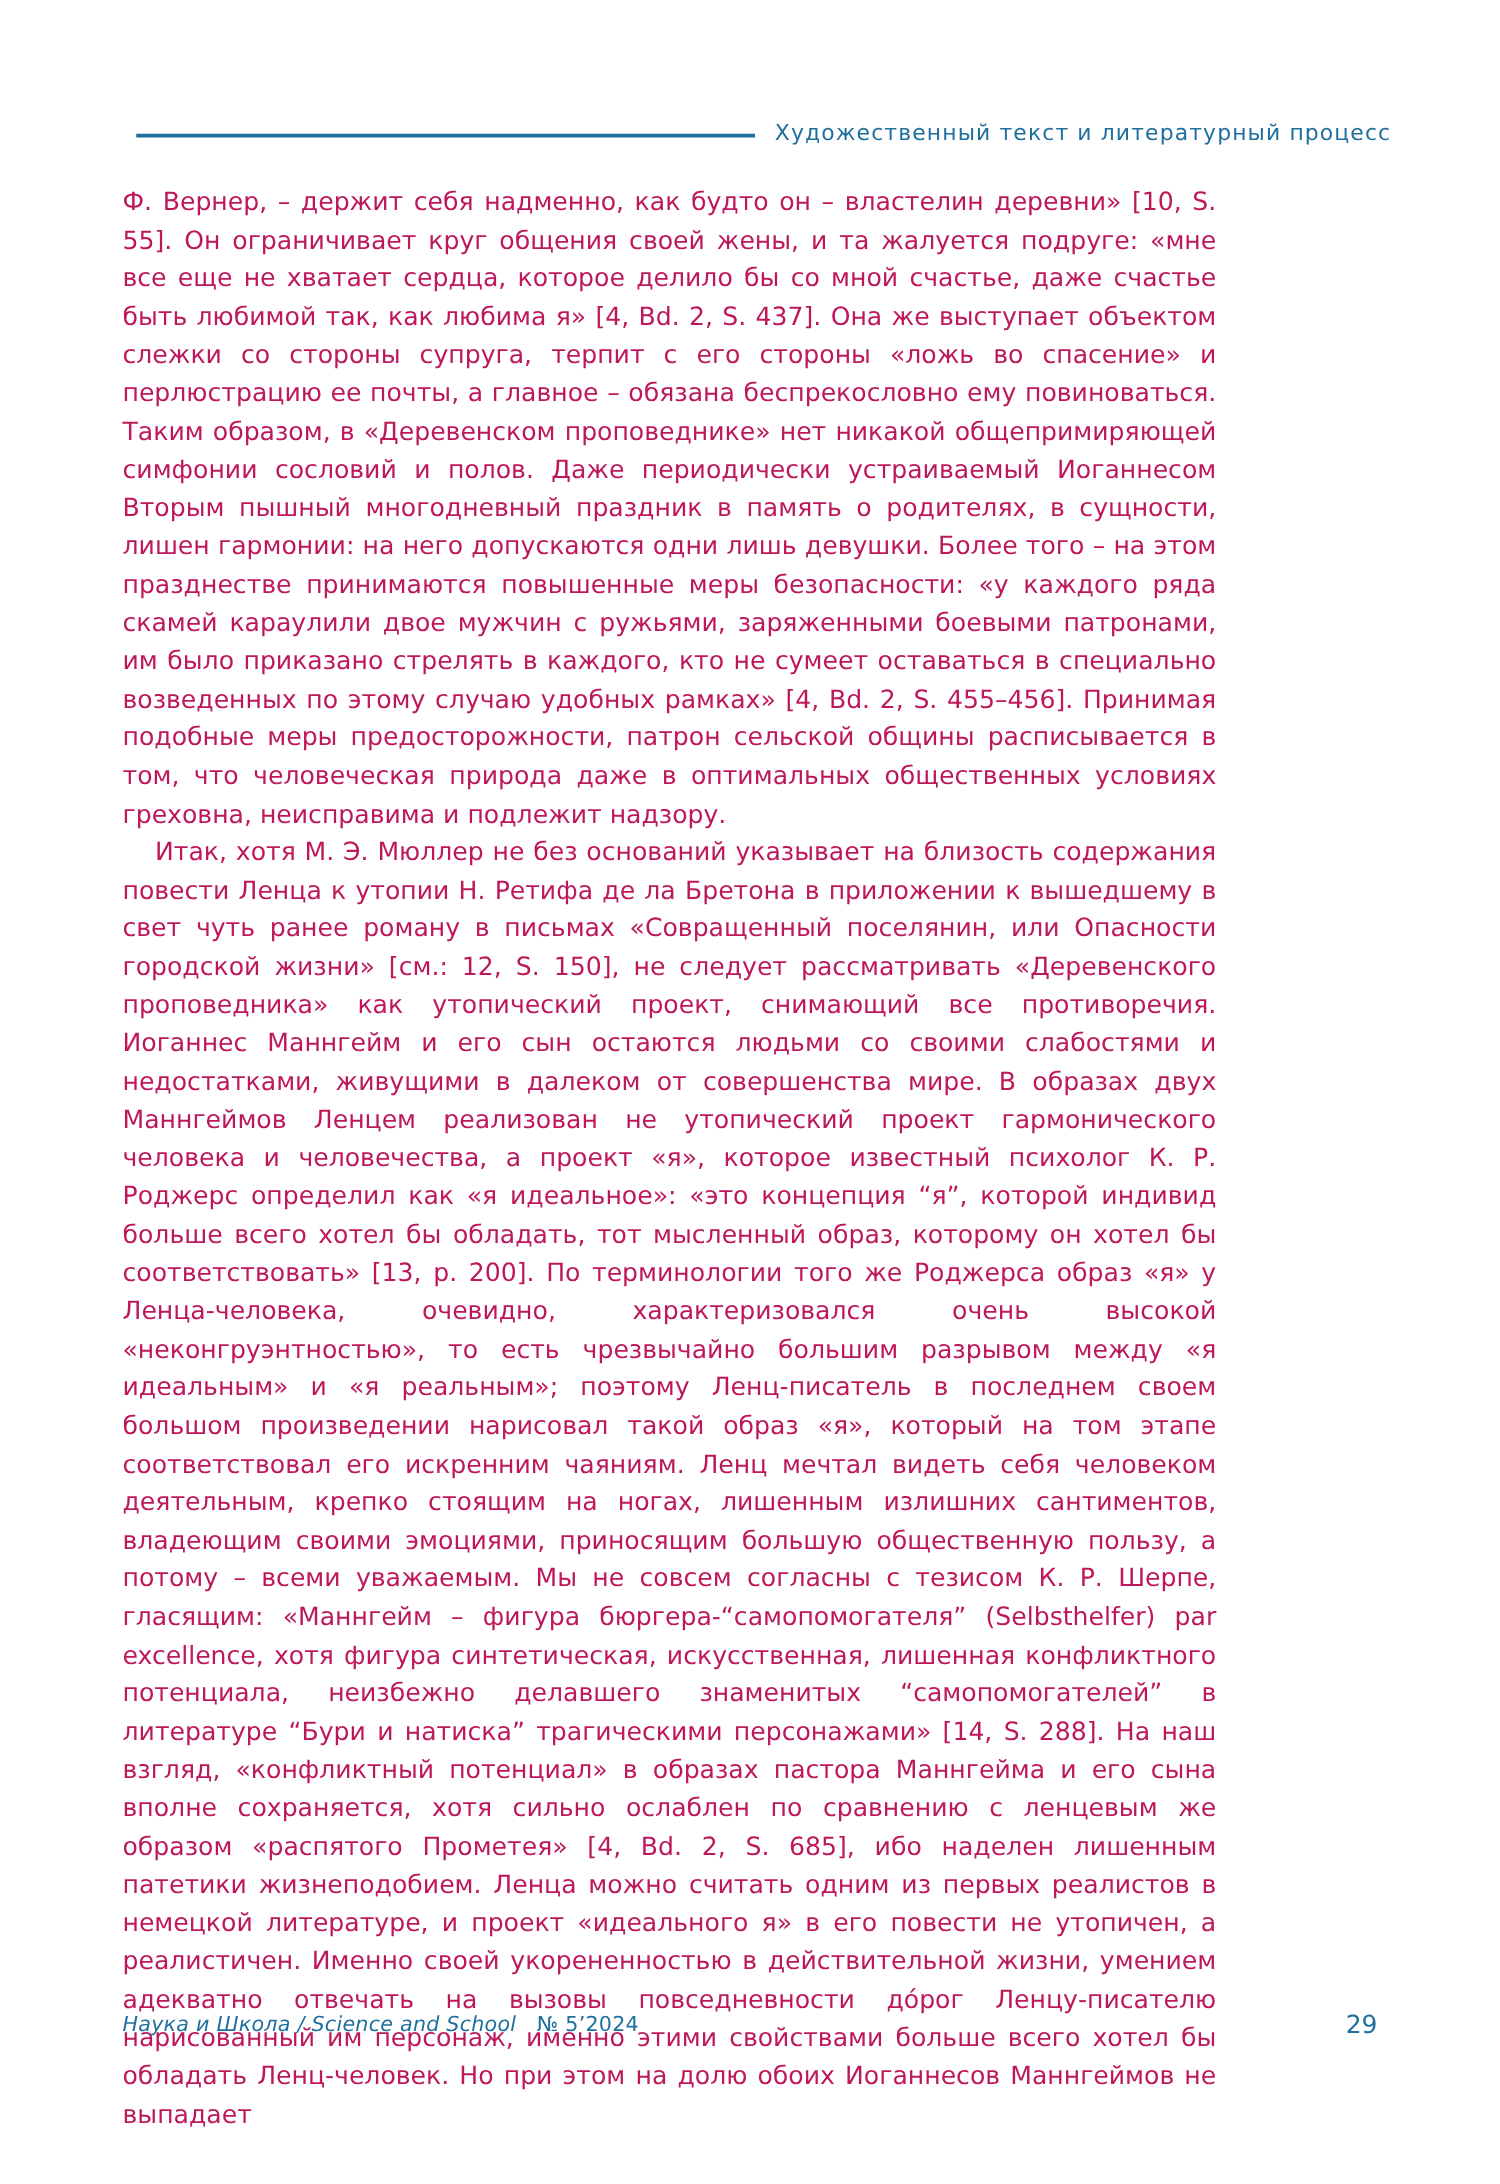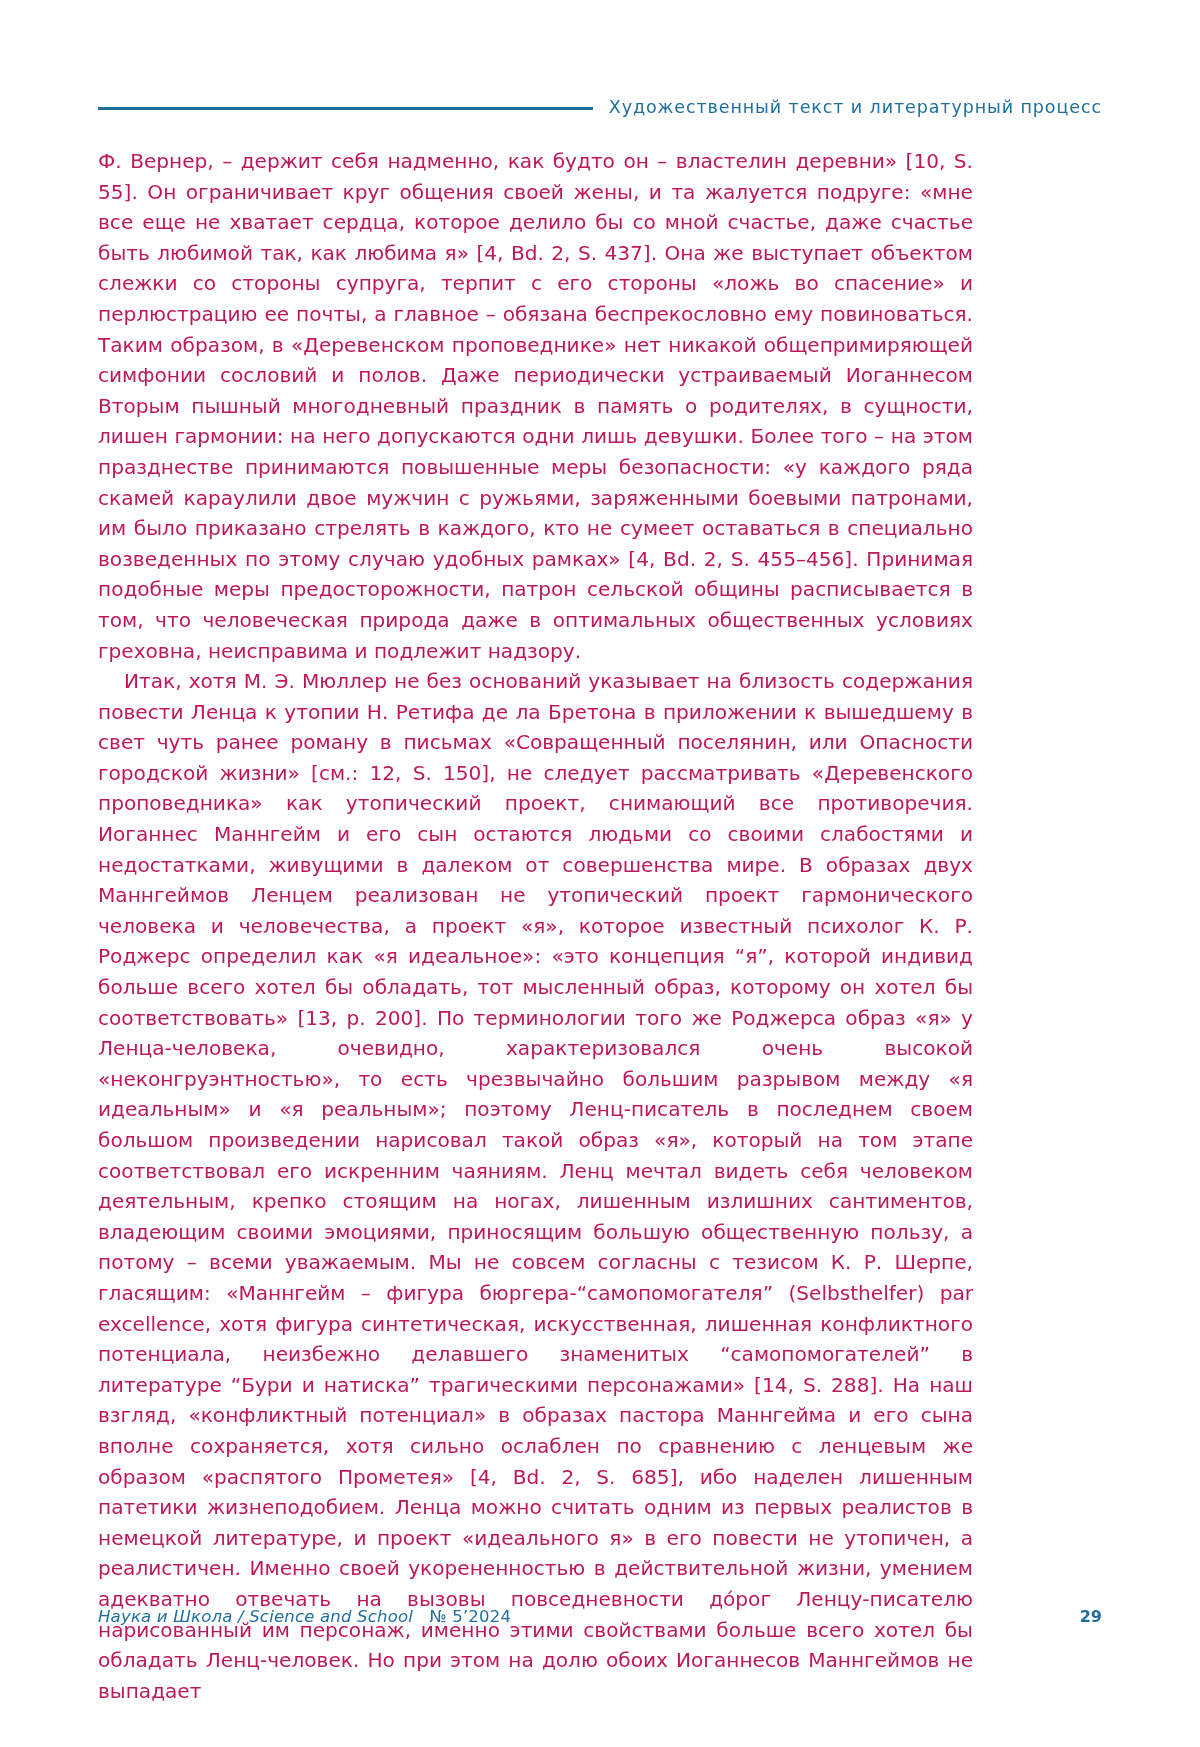--- a/index.html
+++ b/index.html
@@ -17,21 +17,21 @@
   }
   .page {
     position: absolute;
     left: 0; top: 0;
     width: 1200px;
     height: 1747px;
   }
   
   .runhead {
     position: absolute;
-    left: 98px;
+    left: 109px;
     top: 92px;
     width: 1004px;
     height: 30px;
     display: flex;
     align-items: center;
   }
   .runhead-rule {
     flex: 1 1 auto;
     height: 3px;
     background: #1f6f9e;
@@ -79,23 +79,23 @@
   }
   .footer-left {
     font-size: 16.5px;
     color: #1f6f9e;
     letter-spacing: 0.2px;
   }
   .footer-left .ital {
     font-style: italic;
   }
   .footer-page {
-    font-size: 16px;
+    font-size: 20px;
     color: #1f6f9e;
-    font-weight: bold;
+    font-weight: normal;
   }
 </style>
 </head>
 <body>
 
 <div class="page">
 
   <div class="runhead">
     <div class="runhead-rule"></div>
     <div class="runhead-title">Художественный текст и литературный процесс</div>

